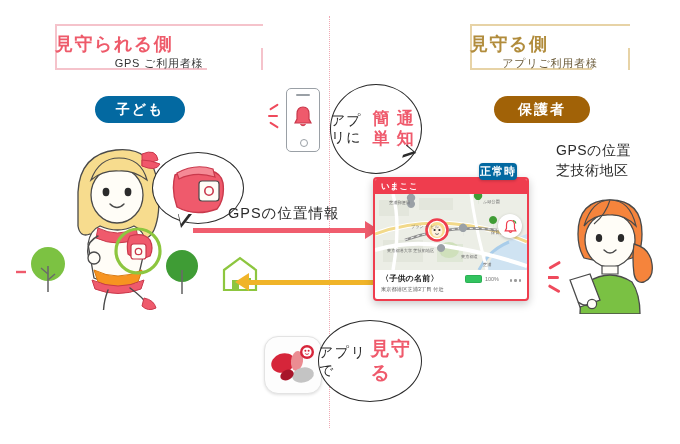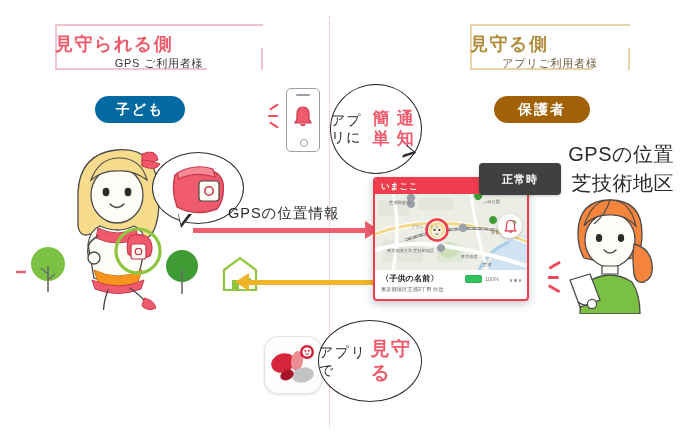--- a/index.html
+++ b/index.html
@@ -88,23 +88,22 @@
     border-top:9.5px solid transparent;
     border-bottom:9.5px solid transparent;
   }
   .arrow-label{
     font-size:14.5px;color:#2b2b2b;letter-spacing:1px;white-space:nowrap;
   }
 
   
   .side-caption{
     left:556px;top:140px;width:118px;
-    font-size:20px;line-height:1.45;color:#2b2b2b;
+    font-size:14px;line-height:1.45;color:#2b2b2b;
     letter-spacing:0.5px;
-    text-align:right;
   }
 
   
   .bubble{
     border:1.6px solid #2b2b2b;border-radius:50%;
     background:#fff;box-sizing:border-box;
     display:flex;
     align-items:center;justify-content:center;
   }
   .bub-top{left:330px;top:84px;width:92px;height:90px;}
@@ -198,22 +197,22 @@
     width:15px;height:6px;background:#32c35f;border-radius:1.5px;
     border:1px solid #2bb054;
   }
   .batt-pct{font-size:5.5px;color:#7a7a7a;}
   .dots{
     position:absolute;right:6px;top:9px;display:flex;gap:2px;
   }
   .dots span{width:2.5px;height:2.5px;border-radius:50%;background:#9b9b9b;}
 
   .badge-normal{
-    left:479px;top:163px;height:32px;padding:0 23px;
-    background:#404040;color:#fff;border-radius:4px;
+    left:479px;top:163px;height:17px;padding:0 1px;
+    background:#0369a1;color:#fff;border-radius:4px;
     font-size:11px;font-weight:bold;letter-spacing:1px;
     display:flex;align-items:center;justify-content:center;
     box-shadow:0 1px 3px rgba(0,0,0,.2);
   }
 
   .bell-btn{
     position:absolute;right:5px;top:20px;width:24px;height:24px;
     background:#fff;border-radius:50%;
     box-shadow:0 1px 3px rgba(0,0,0,.25);
     display:flex;align-items:center;justify-content:center;

